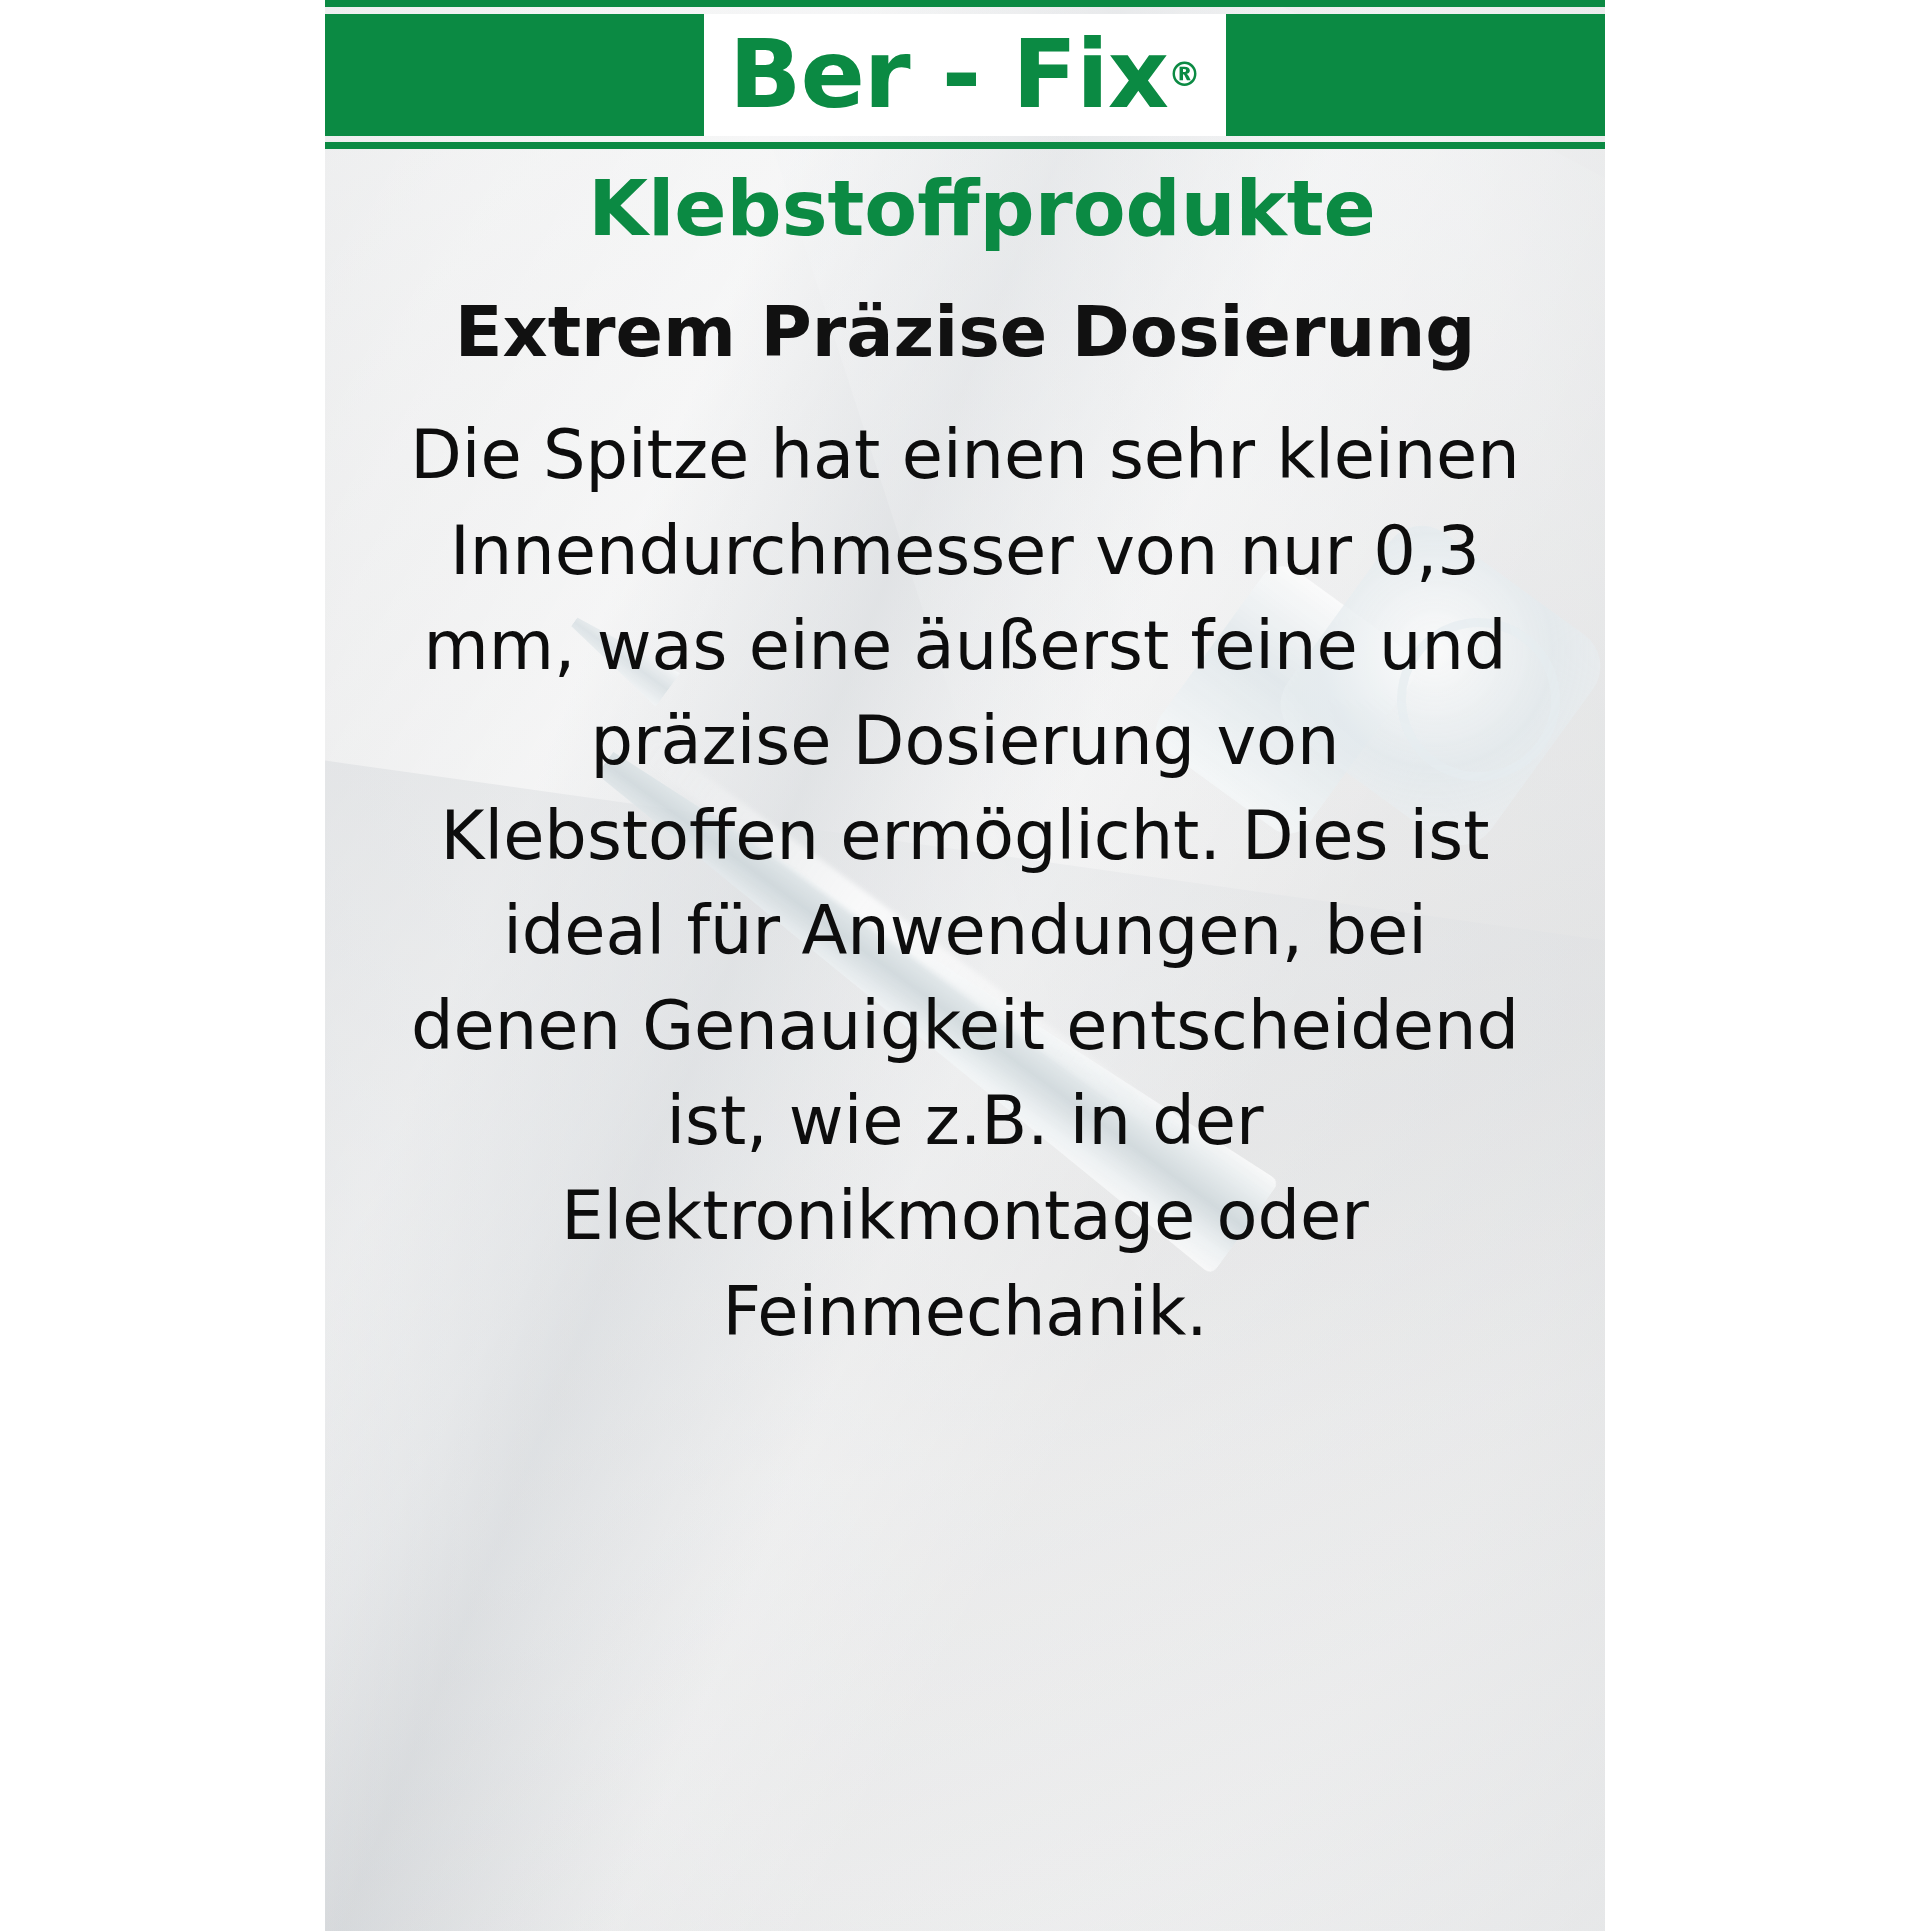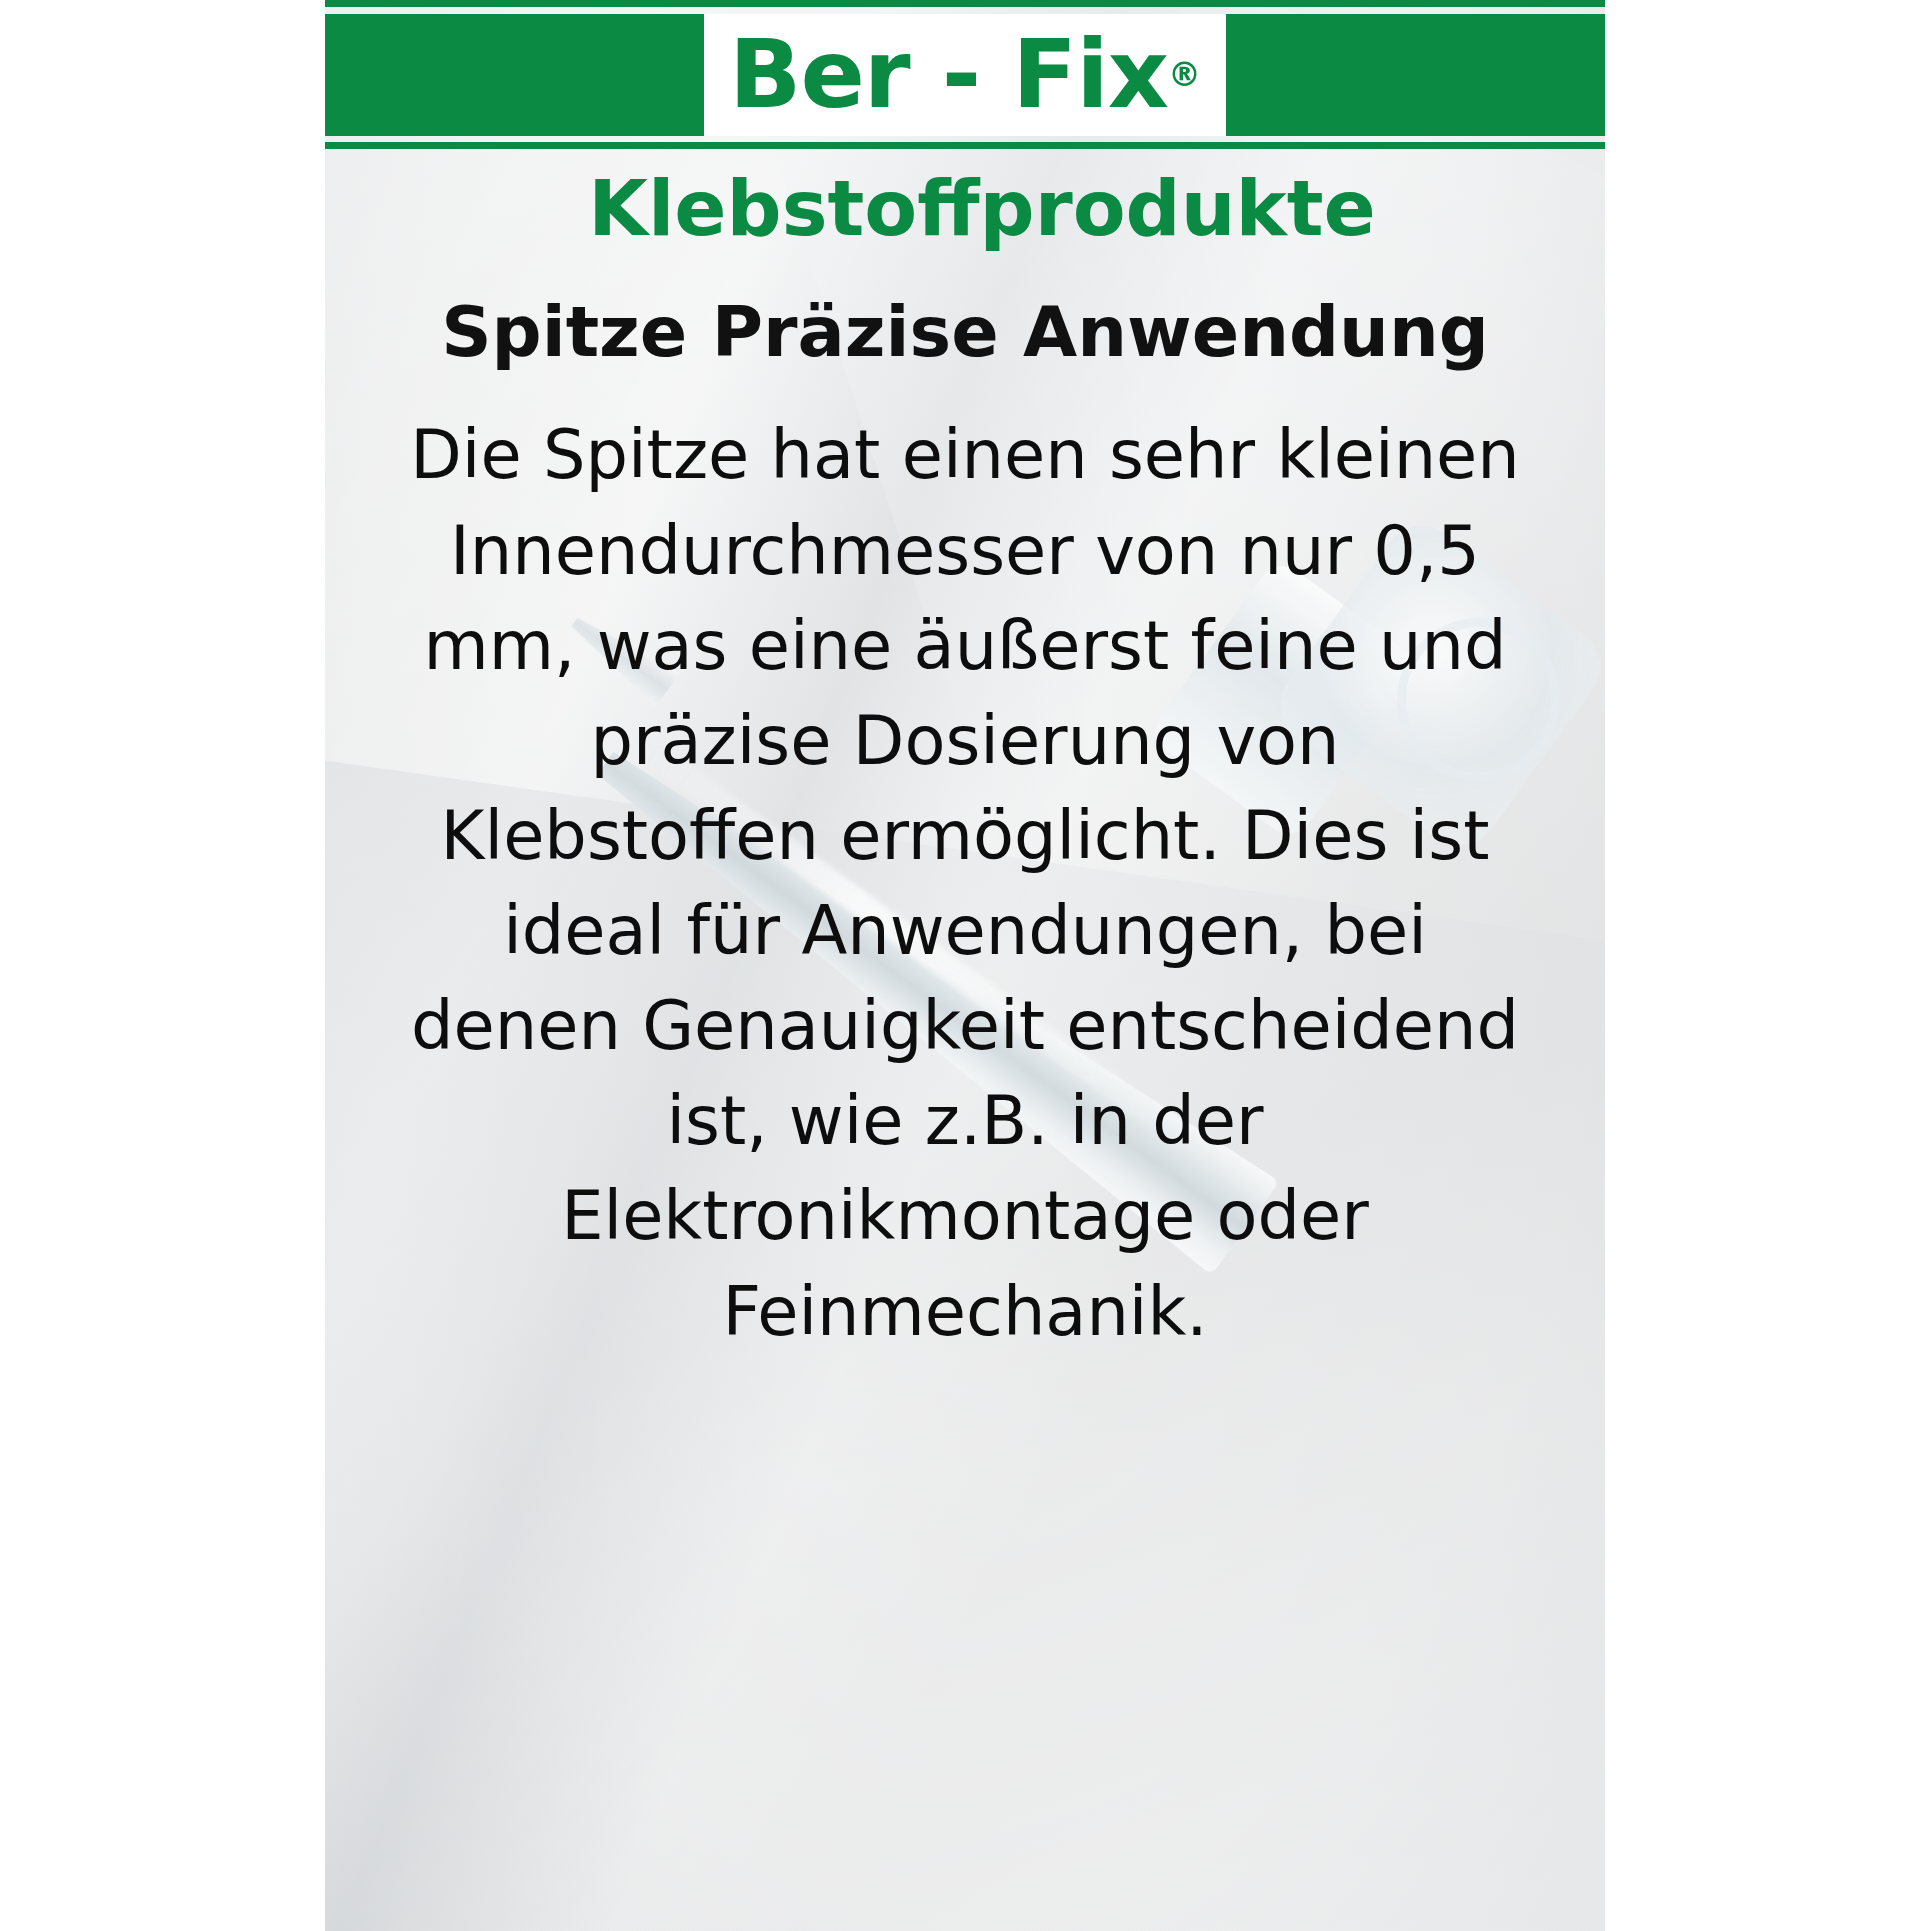--- a/index.html
+++ b/index.html
@@ -281,19 +281,19 @@
           <span class="logo-text">Ber - Fix</span>
             <span class="logo-reg">®</span>
         </div>
       </div>
       <div class="rule-gap"></div>
       <div class="rule"></div>
       <div class="subbrand">Klebstoffprodukte</div>
     </div>
 
     <div class="content">
-      <h2 class="headline">Spitze Präzise Anwendung</h2>
-      <p class="body-copy">Die Spitze hat einen sehr kleinen Innendurchmesser von nur 0,5 mm, was eine äußerst feine und präzise Dosierung von Klebstoffen ermöglicht. Dies ist ideal für Anwendungen, bei denen Genauigkeit entscheidend ist, wie z.B. in der Elektronikmontage oder Feinmechanik.</p>
+      <h2 class="headline">Extrem Präzise Dosierung</h2>
+      <p class="body-copy">Die Spitze hat einen sehr kleinen Innendurchmesser von nur 0,3 mm, was eine äußerst feine und präzise Dosierung von Klebstoffen ermöglicht. Dies ist ideal für Anwendungen, bei denen Genauigkeit entscheidend ist, wie z.B. in der Elektronikmontage oder Feinmechanik.</p>
     </div>
 
   </div>
 </div>
 
 
 </body></html>

